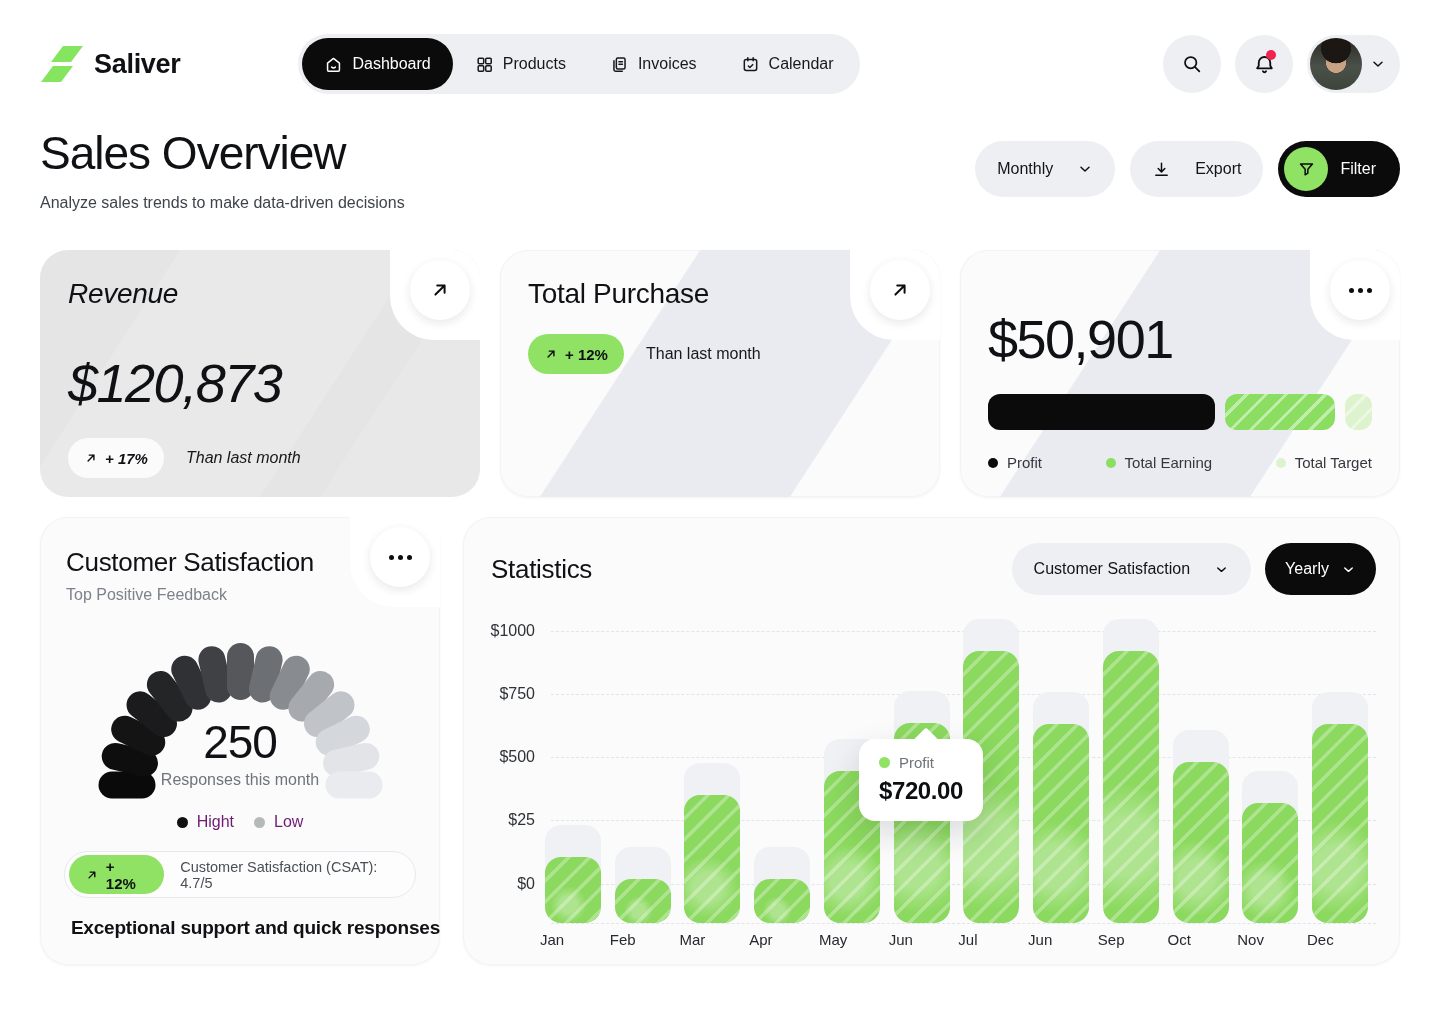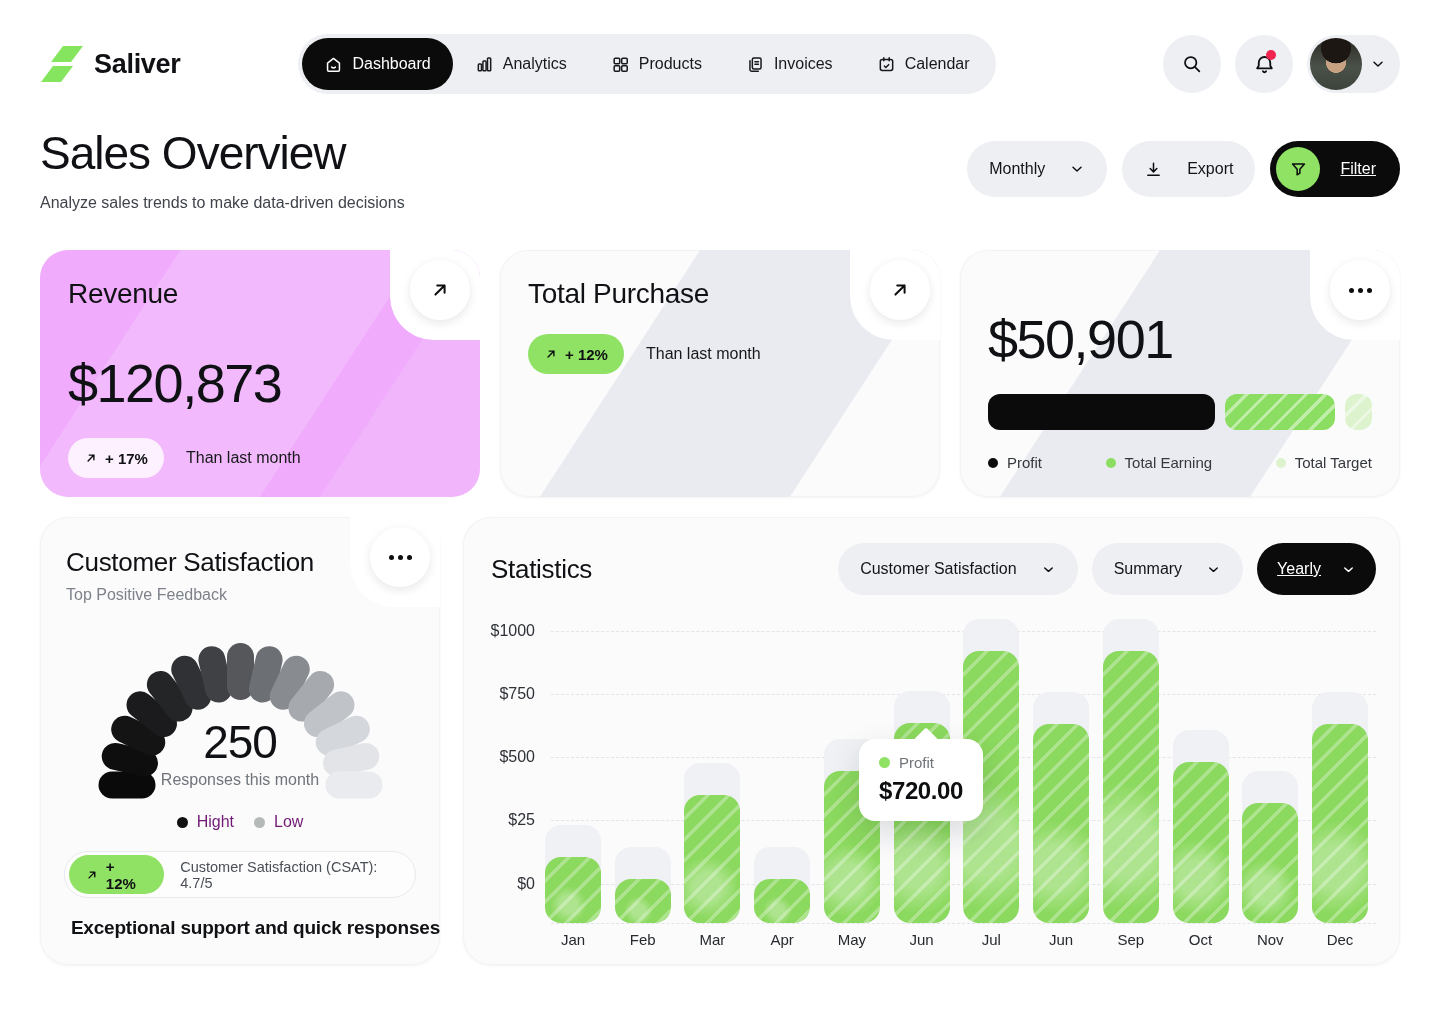--- a/index.html
+++ b/index.html
@@ -33,29 +33,29 @@
               radial-gradient(circle at 50% 48%, #c9a183 0 26%, transparent 27%),
               linear-gradient(180deg, #2b2a26 0%, #4a5148 55%, #3c443c 100%); }
 
   
   .title-row { margin-top:38px; display:flex; align-items:center; }
   .page-title { font-size:46px; font-weight:500; letter-spacing:-1px; }
   .page-sub { margin-top:14px; font-size:16px; color:#3f444b; }
   .title-actions { margin-left:auto; display:flex; align-items:center; gap:15px; }
   .pill { height:56px; border-radius:28px; background:#EDEFF3; display:flex; align-items:center;
           gap:24px; padding:0 22px; font-size:16px; color:#131417; cursor:pointer; white-space:nowrap; }
-  .pill.dark { background:#0b0b0c; color:#fff; padding:6px; gap:20px;text-decoration:underline; }
+  .pill.dark { background:#0b0b0c; color:#fff; padding:6px; gap:12px; }
   .filter-circle { width:44px; height:44px; border-radius:50%; background:#8FE263;
                    display:flex; align-items:center; justify-content:center; }
   .pill.dark .pill-label { padding-right:18px; }
 
   
   .cards-row { margin-top:38px; display:grid; grid-template-columns:1fr 1fr 1fr; gap:20px; }
   .stat-card { position:relative; height:247px; border-radius:28px; padding:28px; overflow:hidden; }
-  .stat-card.green { background:#f0abfc; }
+  .stat-card.green { background:#e5e5e5;font-style:italic; }
   .stat-card.gray { background:#FBFBFC; box-shadow:0 1px 3px rgba(20,25,35,0.05), 0 0 0 1px #F2F3F6 inset; }
   .band { position:absolute; top:-60px; bottom:-60px; transform:skewX(-33deg); }
   .band.g1 { width:240px; left:60px; background:rgba(255,255,255,0.17); }
   .band.g2 { width:150px; left:360px; background:rgba(255,255,255,0.12); }
   .band.w1 { width:250px; left:120px; background:#E9EBF0; }
   .card-title { font-size:28px; font-weight:500; letter-spacing:-0.3px; position:relative; z-index:2; }
   .card-value { font-size:54px; font-weight:500; letter-spacing:-1.5px; margin-top:42px; position:relative; z-index:2; }
   .card-foot { display:flex; align-items:center; gap:22px; margin-top:24px; position:relative; z-index:2; }
   .chg-badge { display:flex; align-items:center; gap:7px; height:40px; padding:0 16px; border-radius:20px;
                font-size:15px; font-weight:600; }
@@ -106,21 +106,21 @@
   .stats-filters .pill.dark { padding:0 20px; }
   .chart-area { position:absolute; inset:0; }
   .gridline { position:absolute; left:88px; right:24px; border-top:1.5px dashed #E2E4E8; }
   .ytick { position:absolute; left:14px; width:58px; text-align:right; transform:translateY(-50%);
            font-size:16px; color:#2e3237; }
   .bar-cap { position:absolute; border-radius:16px; }
   .bar { position:absolute; border-radius:16px; cursor:pointer;
          background-image:
            radial-gradient(circle at 42% 72%, rgba(255,255,255,0.30) 0 14%, rgba(255,255,255,0) 32%),
            repeating-linear-gradient(135deg, rgba(255,255,255,0.30) 0 3.5px, rgba(255,255,255,0) 3.5px 15px); }
-  .month-label { position:absolute; width:66px; text-align:center; font-size:15px; color:#26292d; top:414px; }
+  .month-label { position:absolute; width:66px; font-size:15px; color:#26292d; top:414px; }
   .tooltip { position:absolute; left:396px; top:222px; background:#ffffff; border-radius:16px;
              box-shadow:0 12px 32px rgba(20,25,35,0.14); padding:15px 20px 16px; z-index:8; }
   .tooltip::before { content:""; position:absolute; top:-8px; left:58px; width:18px; height:18px;
                      background:#ffffff; transform:rotate(45deg); border-radius:3px; }
   .tip-row { display:flex; align-items:center; gap:9px; font-size:15px; color:#6e737a; }
   .tip-dot { width:11px; height:11px; border-radius:50%; background:#8FE263; }
   .tip-value { margin-top:6px; font-size:24px; font-weight:600; letter-spacing:-0.4px; color:#0d0e10; }
 </style>
 </head>
 <body>
@@ -136,28 +136,20 @@
       <span class="logo-text">Saliver</span>
     </div>
 
     <nav class="nav">
       <div class="nav-item active">
         <svg width="19" height="19" viewBox="0 0 24 24" fill="none" stroke="currentColor" stroke-width="1.9" stroke-linecap="round" stroke-linejoin="round">
           <path d="M4.5 10.2 12 4.3l7.5 5.9V19a1.4 1.4 0 0 1-1.4 1.4H5.9A1.4 1.4 0 0 1 4.5 19z"></path>
           <path d="M9.6 15.2c.6.8 1.4 1.3 2.4 1.3s1.8-.5 2.4-1.3"></path>
         </svg>
         <span>Dashboard</span>
-      </div>
-      <div class="nav-item">
-        <svg width="19" height="19" viewBox="0 0 24 24" fill="none" stroke="currentColor" stroke-width="1.9" stroke-linejoin="round">
-          <rect x="4.2" y="11.5" width="4" height="8.3" rx="1"></rect>
-          <rect x="10" y="7.5" width="4" height="12.3" rx="1"></rect>
-          <rect x="15.8" y="3.8" width="4" height="16" rx="1"></rect>
-        </svg>
-        <span>Analytics</span>
       </div>
       <div class="nav-item">
         <svg width="19" height="19" viewBox="0 0 24 24" fill="none" stroke="currentColor" stroke-width="1.9">
           <rect x="4" y="4" width="7" height="7" rx="1.4"></rect>
           <rect x="13.5" y="4" width="7" height="7" rx="1.4"></rect>
           <rect x="4" y="13.5" width="7" height="7" rx="1.4"></rect>
           <rect x="13.5" y="13.5" width="7" height="7" rx="1.4"></rect>
         </svg>
         <span>Products</span>
       </div>
@@ -362,26 +354,20 @@
           </span>
       </div>
     </div>
 
     <div class="panel" style="overflow:hidden;">
       <div class="stats-header">
         <div class="stats-title">Statistics</div>
         <div class="stats-filters">
           <div class="pill">
             <span>Customer Satisfaction</span>
-            <svg width="15" height="15" viewBox="0 0 24 24" fill="none" stroke="#0c0d0f" stroke-width="2.2" stroke-linecap="round" stroke-linejoin="round">
-                <path d="M6 9.5 12 15l6-5.5"></path>
-              </svg>
-          </div>
-          <div class="pill">
-            <span>Summary</span>
             <svg width="15" height="15" viewBox="0 0 24 24" fill="none" stroke="#0c0d0f" stroke-width="2.2" stroke-linecap="round" stroke-linejoin="round">
                 <path d="M6 9.5 12 15l6-5.5"></path>
               </svg>
           </div>
           <div class="pill dark">
             <span>Yearly</span>
             <svg width="15" height="15" viewBox="0 0 24 24" fill="none" stroke="#ffffff" stroke-width="2.2" stroke-linecap="round" stroke-linejoin="round">
                 <path d="M6 9.5 12 15l6-5.5"></path>
               </svg>
           </div>

